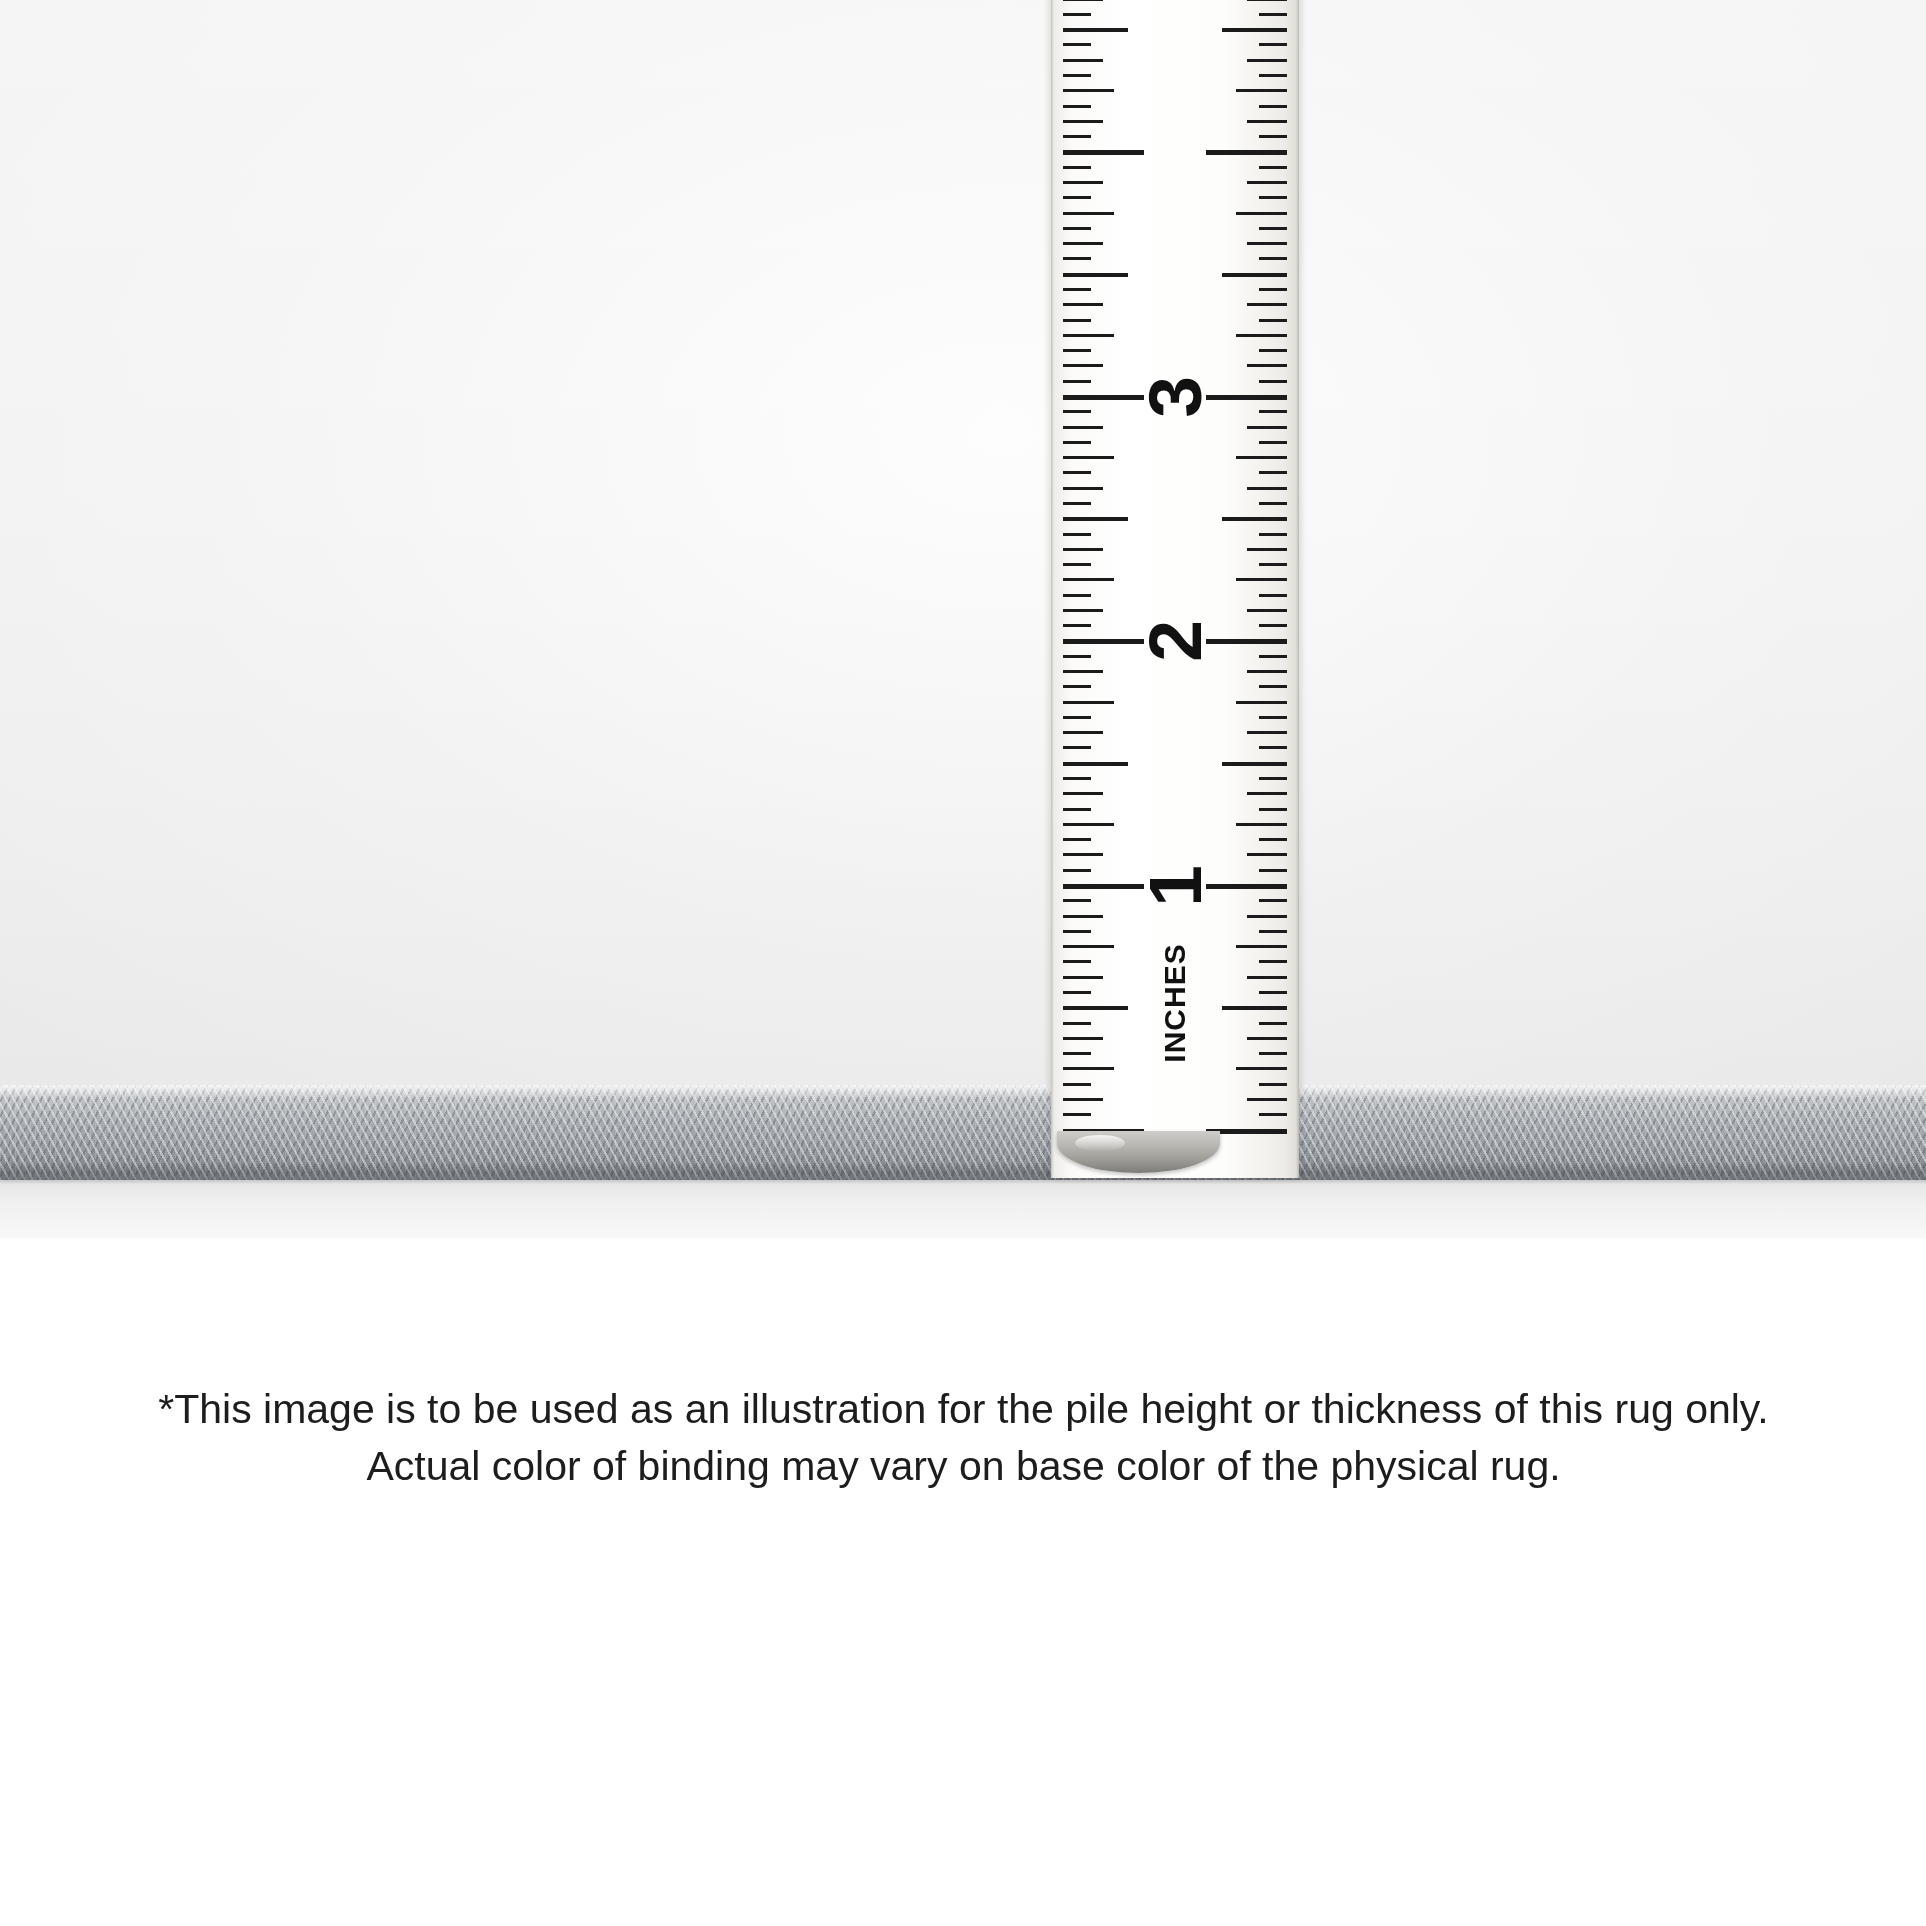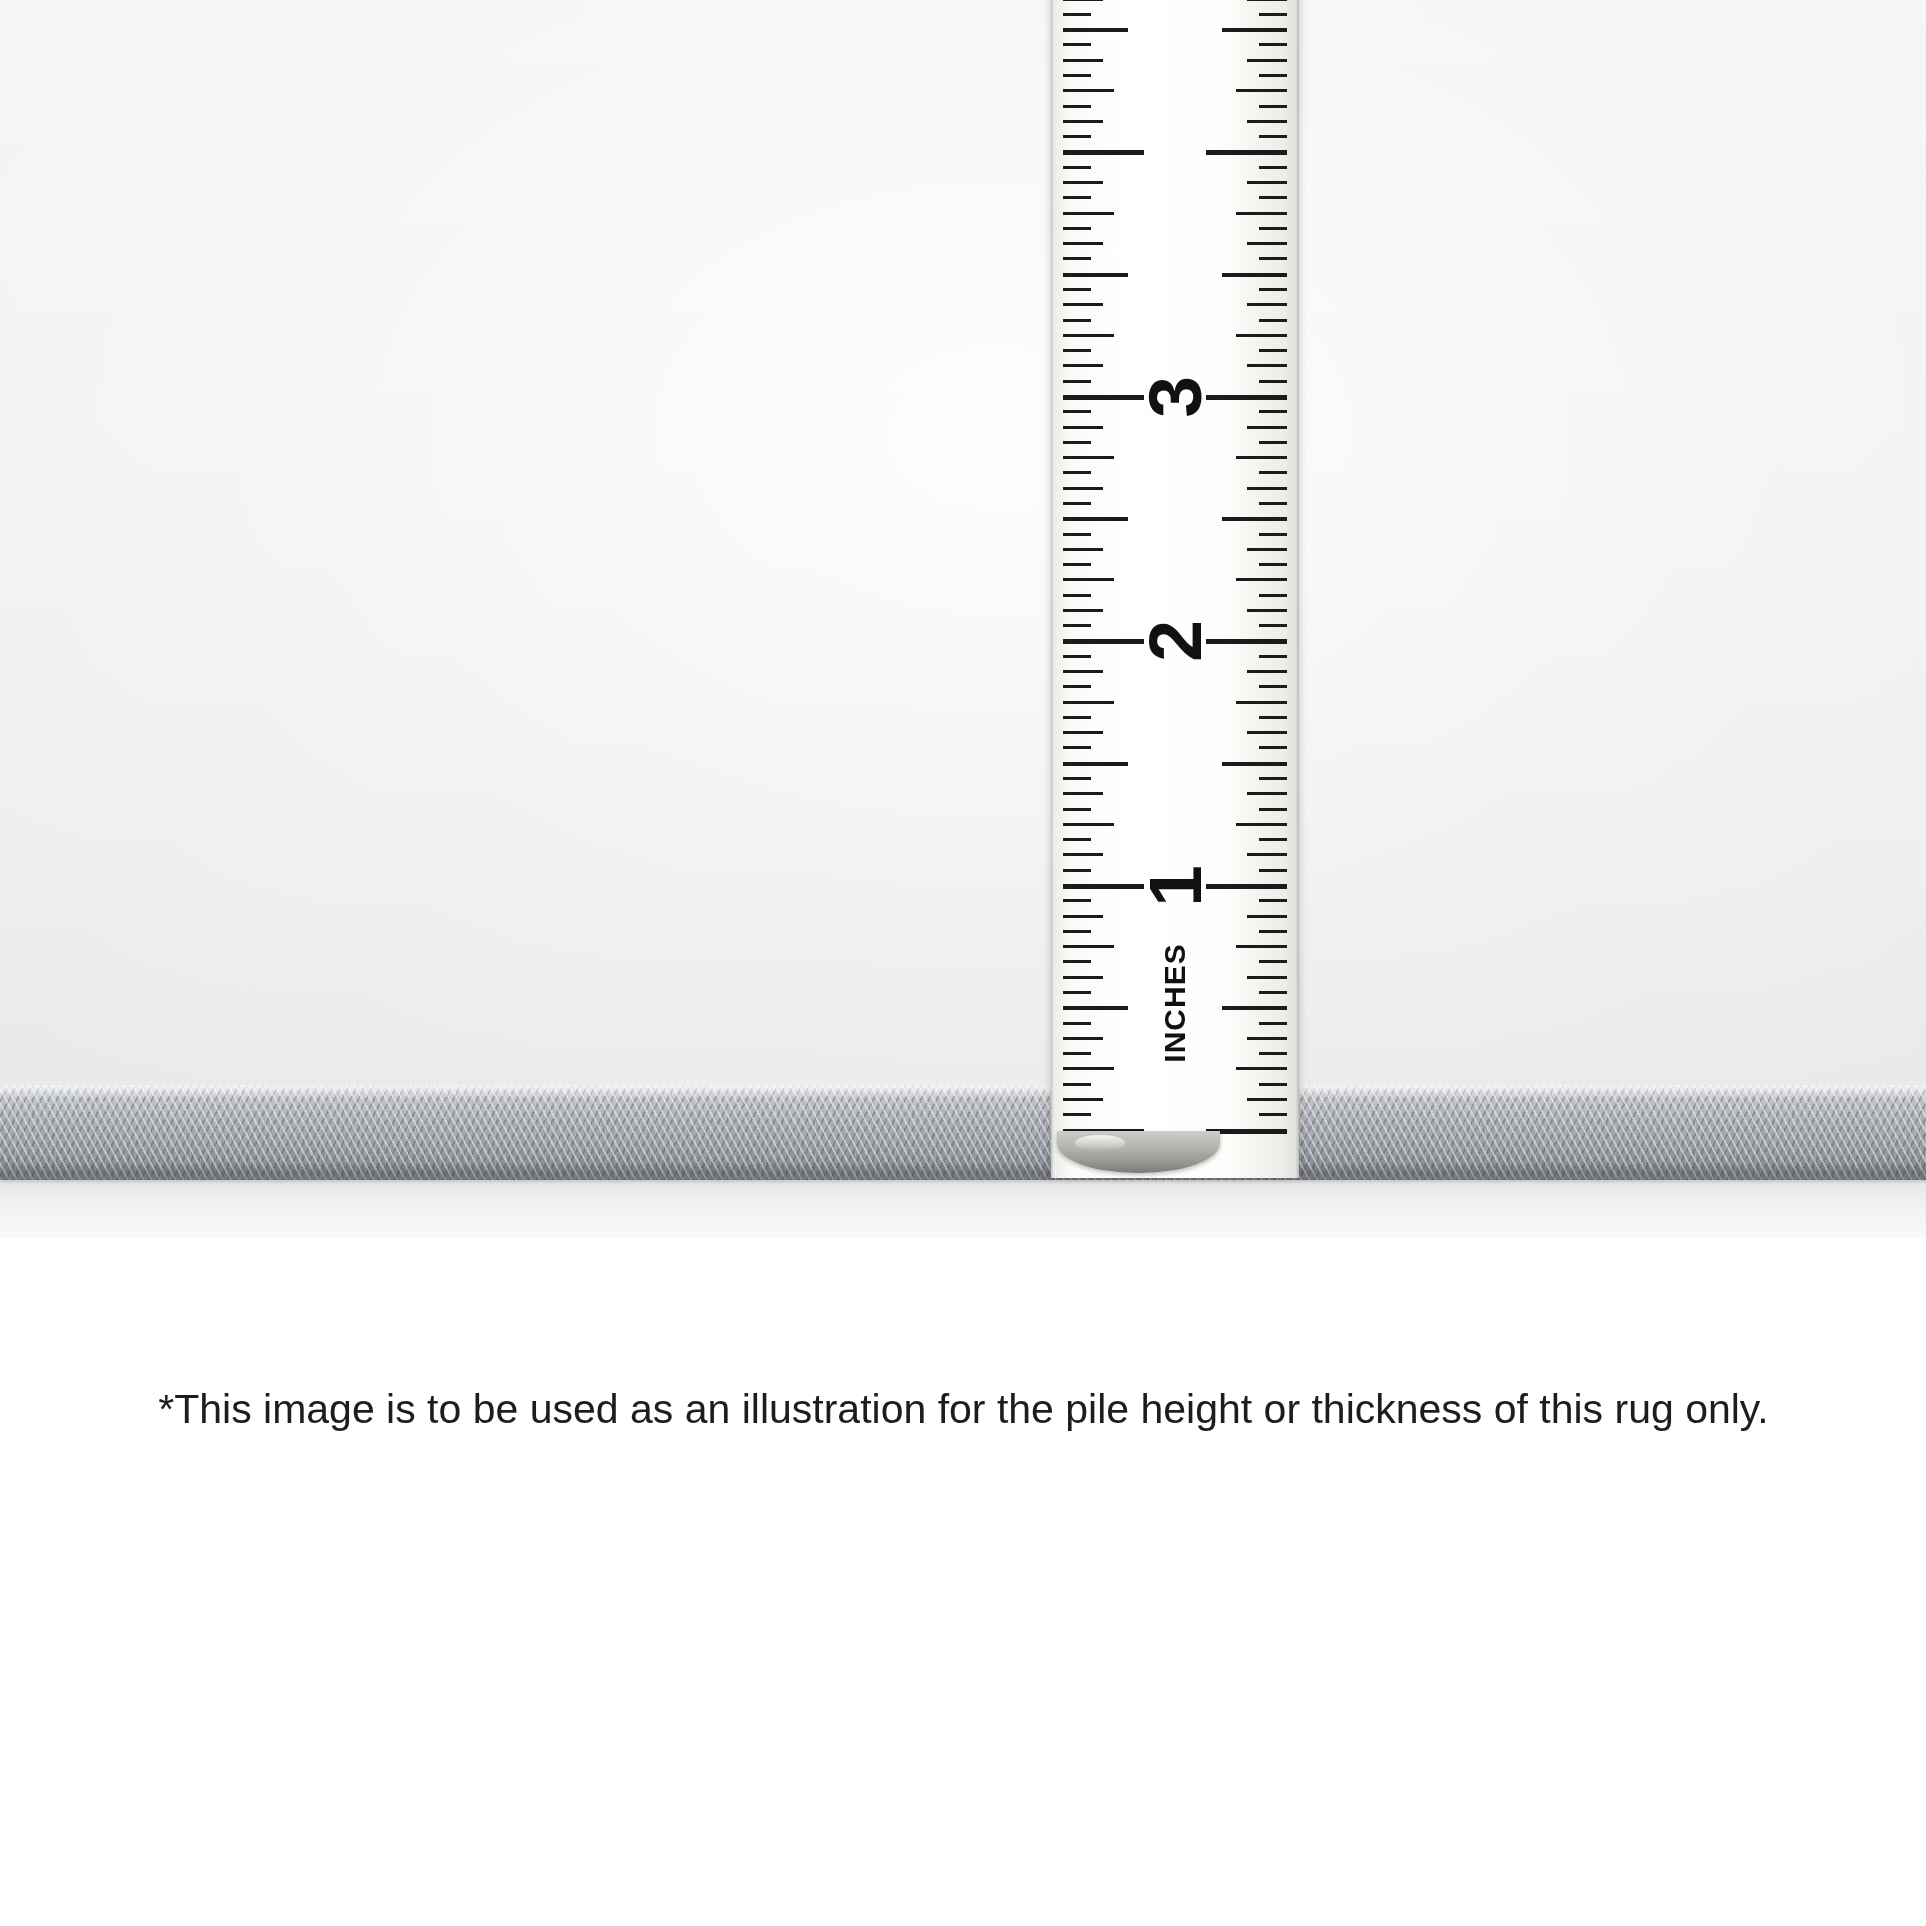--- a/index.html
+++ b/index.html
@@ -399,16 +399,17 @@
     </div>
 
     <div class="ruler-tip">
       <div class="ruler-tip-shine"></div>
     </div>
 
   </div>
 
   <div class="caption">
     <span class="line">*This image is to be used as an illustration for the pile height or thickness of this rug only.</span>
+    <span class="line">Actual color of binding may vary on base color of the physical rug.</span>
   </div>
 
 </div>
 
 
 </body></html>

